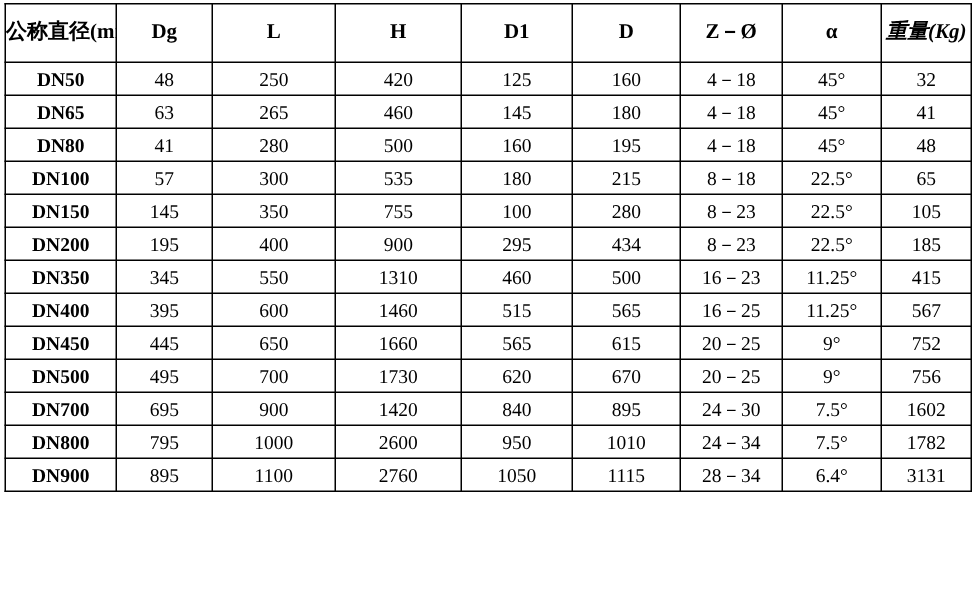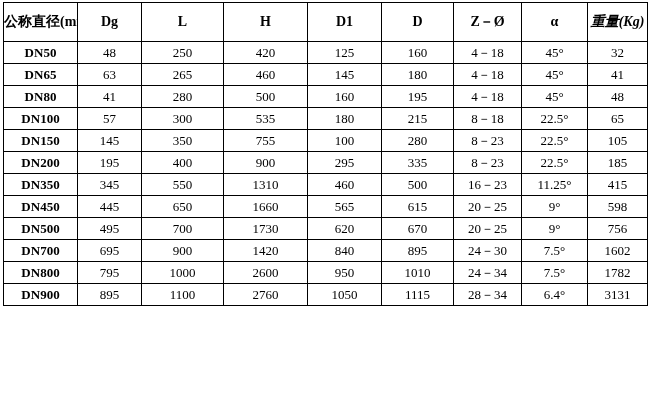--- a/index.html
+++ b/index.html
@@ -159,46 +159,57 @@
           <td>8－23</td>
           <td>22.5°</td>
           <td>105</td>
         </tr>
         <tr>
           <td class="cell-name">DN200</td>
           <td>195</td>
           <td>400</td>
           <td>900</td>
           <td>295</td>
-          <td>335</td>
+          <td>434</td>
           <td>8－23</td>
           <td>22.5°</td>
           <td>185</td>
         </tr>
         <tr>
           <td class="cell-name">DN350</td>
           <td>345</td>
           <td>550</td>
           <td>1310</td>
           <td>460</td>
           <td>500</td>
           <td>16－23</td>
           <td>11.25°</td>
           <td>415</td>
         </tr>
         <tr>
+          <td class="cell-name">DN400</td>
+          <td>395</td>
+          <td>600</td>
+          <td>1460</td>
+          <td>515</td>
+          <td>565</td>
+          <td>16－25</td>
+          <td>11.25°</td>
+          <td>567</td>
+        </tr>
+        <tr>
           <td class="cell-name">DN450</td>
           <td>445</td>
           <td>650</td>
           <td>1660</td>
           <td>565</td>
           <td>615</td>
           <td>20－25</td>
           <td>9°</td>
-          <td>598</td>
+          <td>752</td>
         </tr>
         <tr>
           <td class="cell-name">DN500</td>
           <td>495</td>
           <td>700</td>
           <td>1730</td>
           <td>620</td>
           <td>670</td>
           <td>20－25</td>
           <td>9°</td>

